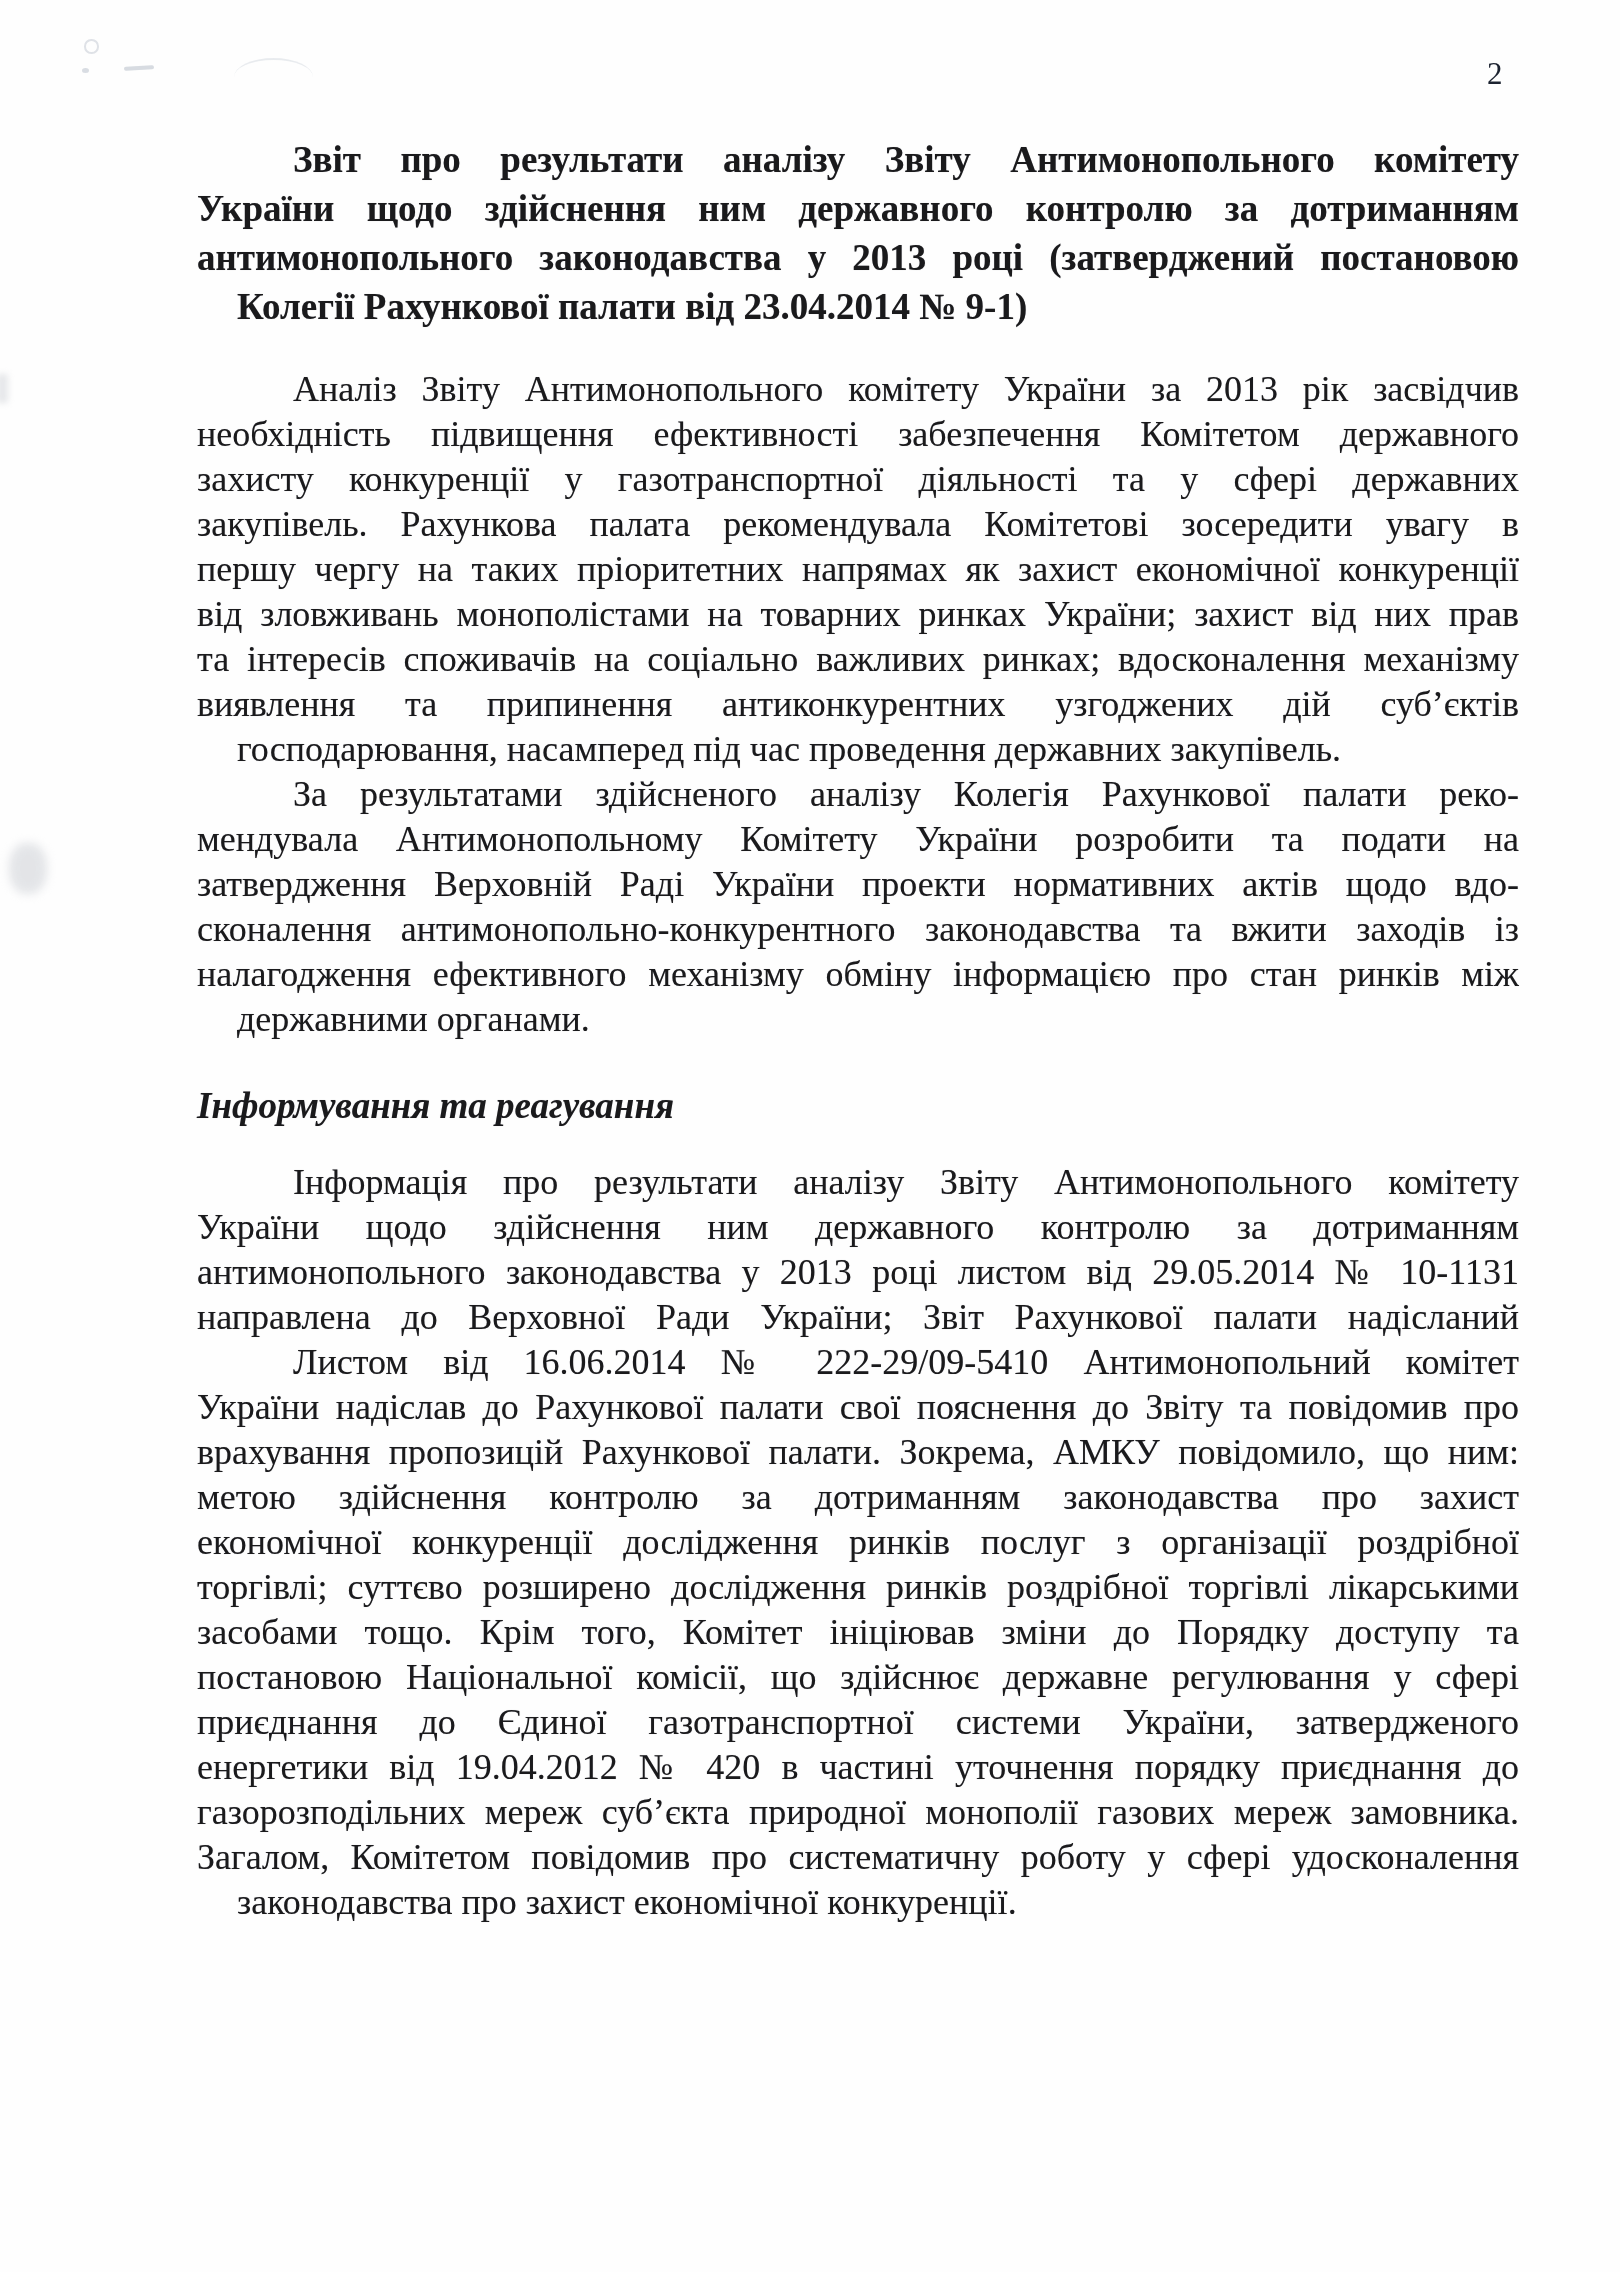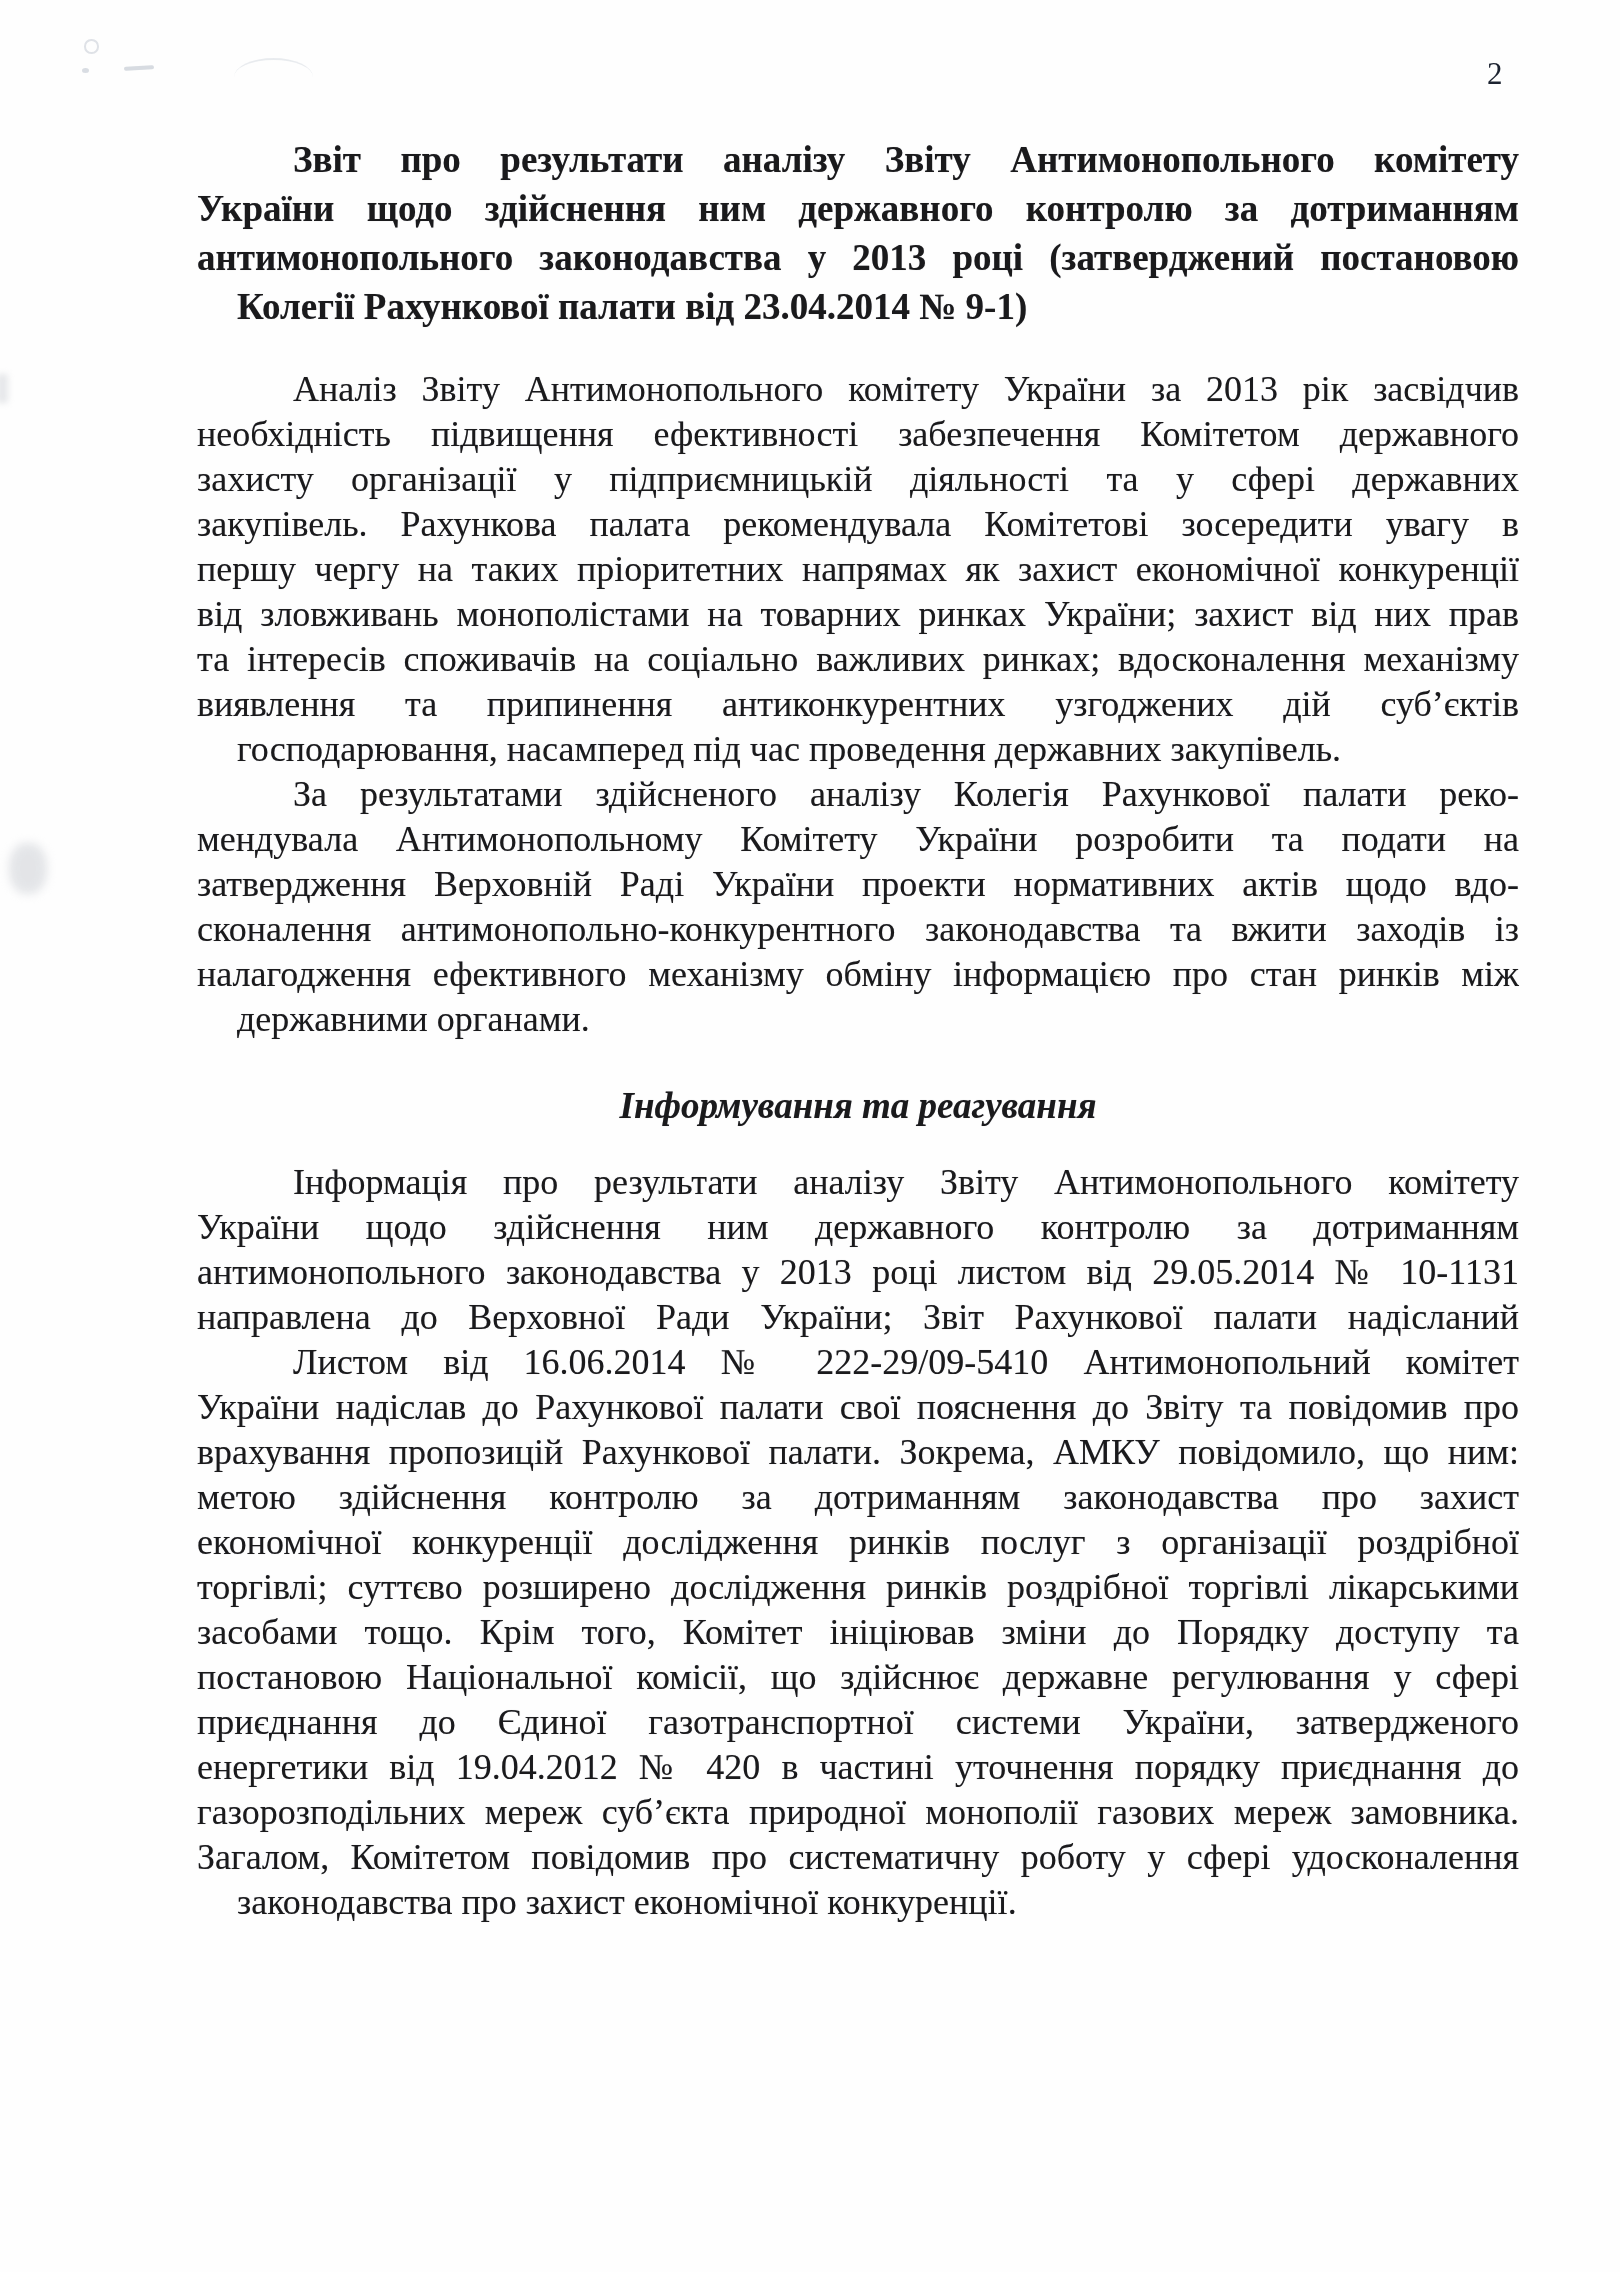--- a/index.html
+++ b/index.html
@@ -59,21 +59,21 @@
   .para .line {
     line-height: 45px;
     min-height: 45px;
   }
   .section-heading {
     font-size: 37px;
     font-weight: bold;
     font-style: italic;
     line-height: 49px;
     margin: 39px 0 30px 0;
-    text-align: center;
+    text-align: left;
   }
   
   .artifact {
     position: absolute;
     pointer-events: none;
   }
   .artifact.ring {
     left: 84px; top: 39px;
     width: 10.5px; height: 10.5px;
     border: 2px solid #c4cad4;
@@ -137,21 +137,21 @@
     <div class="block title-block">
         <div class="line fill first">Звіт про результати аналізу Звіту Антимонопольного комітету</div>
         <div class="line fill">України щодо здійснення ним державного контролю за дотриманням</div>
         <div class="line fill">антимонопольного законодавства у 2013 році (затверджений постановою</div>
         <div class="line last">Колегії Рахункової палати від 23.04.2014 № 9-1)</div>
       </div>
 
     <div class="block para">
         <div class="line fill first">Аналіз Звіту Антимонопольного комітету України за 2013 рік засвідчив</div>
         <div class="line fill">необхідність підвищення ефективності забезпечення Комітетом державного</div>
-        <div class="line fill">захисту організації у підприємницькій діяльності та у сфері державних</div>
+        <div class="line fill">захисту конкуренції у газотранспортної діяльності та у сфері державних</div>
         <div class="line fill">закупівель. Рахункова палата рекомендувала Комітетові зосередити увагу в</div>
         <div class="line fill">першу чергу на таких пріоритетних напрямах як захист економічної конкуренції</div>
         <div class="line fill">від зловживань монополістами на товарних ринках України; захист від них прав</div>
         <div class="line fill">та інтересів споживачів на соціально важливих ринках; вдосконалення механізму</div>
         <div class="line fill">виявлення та припинення антиконкурентних узгоджених дій суб’єктів</div>
         <div class="line last">господарювання, насамперед під час проведення державних закупівель.</div>
       </div>
 
     <div class="block para">
         <div class="line fill first">За результатами здійсненого аналізу Колегія Рахункової палати реко-</div>

